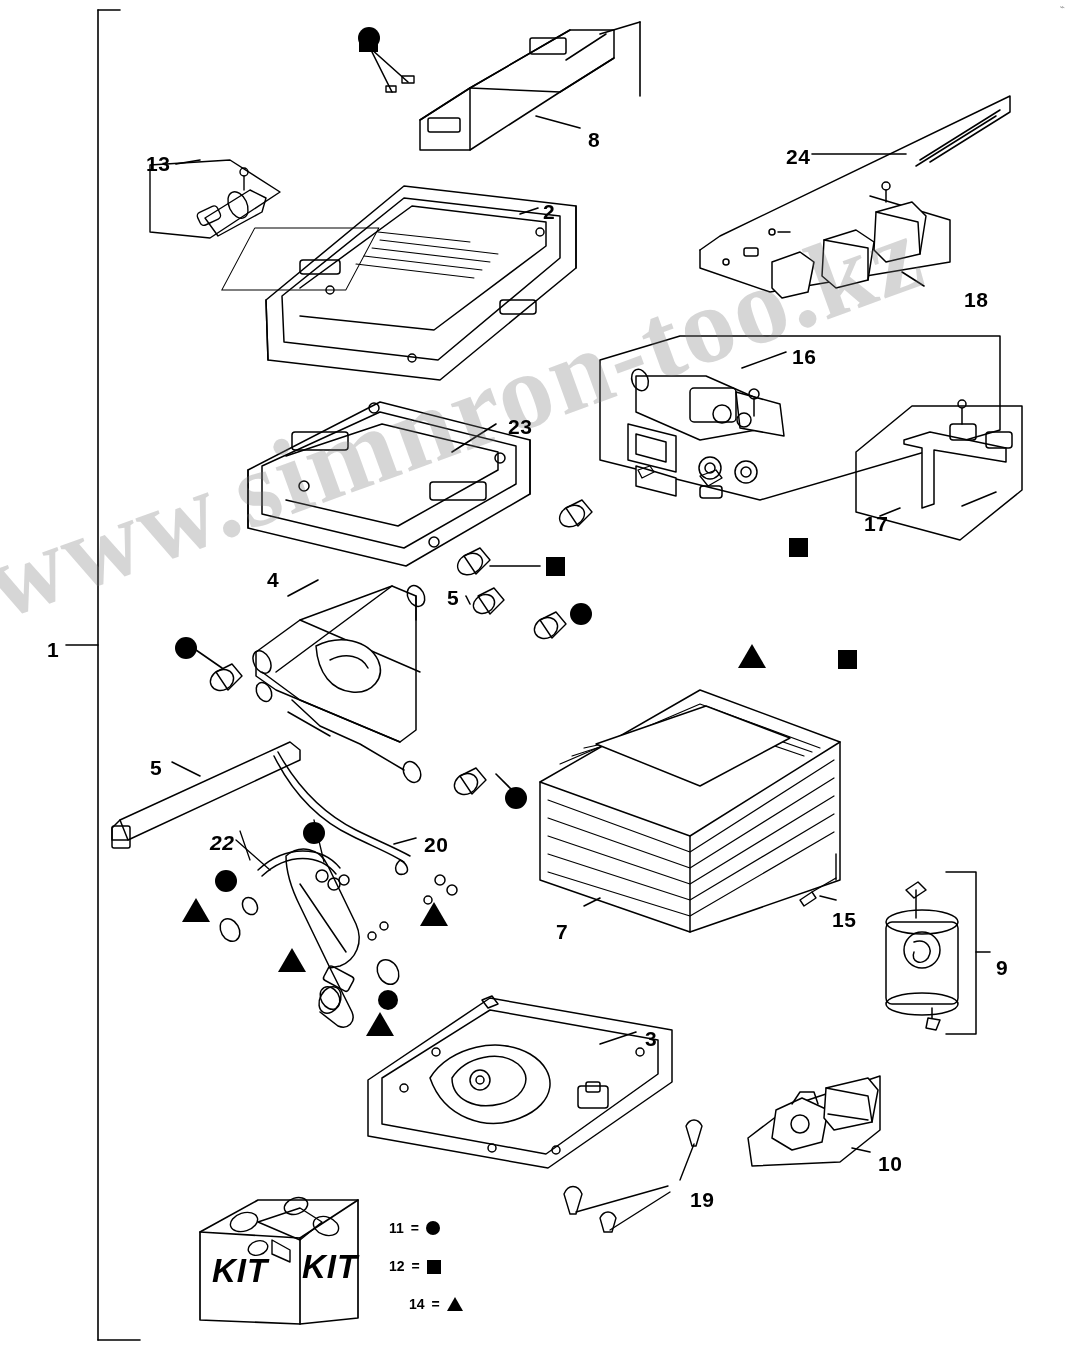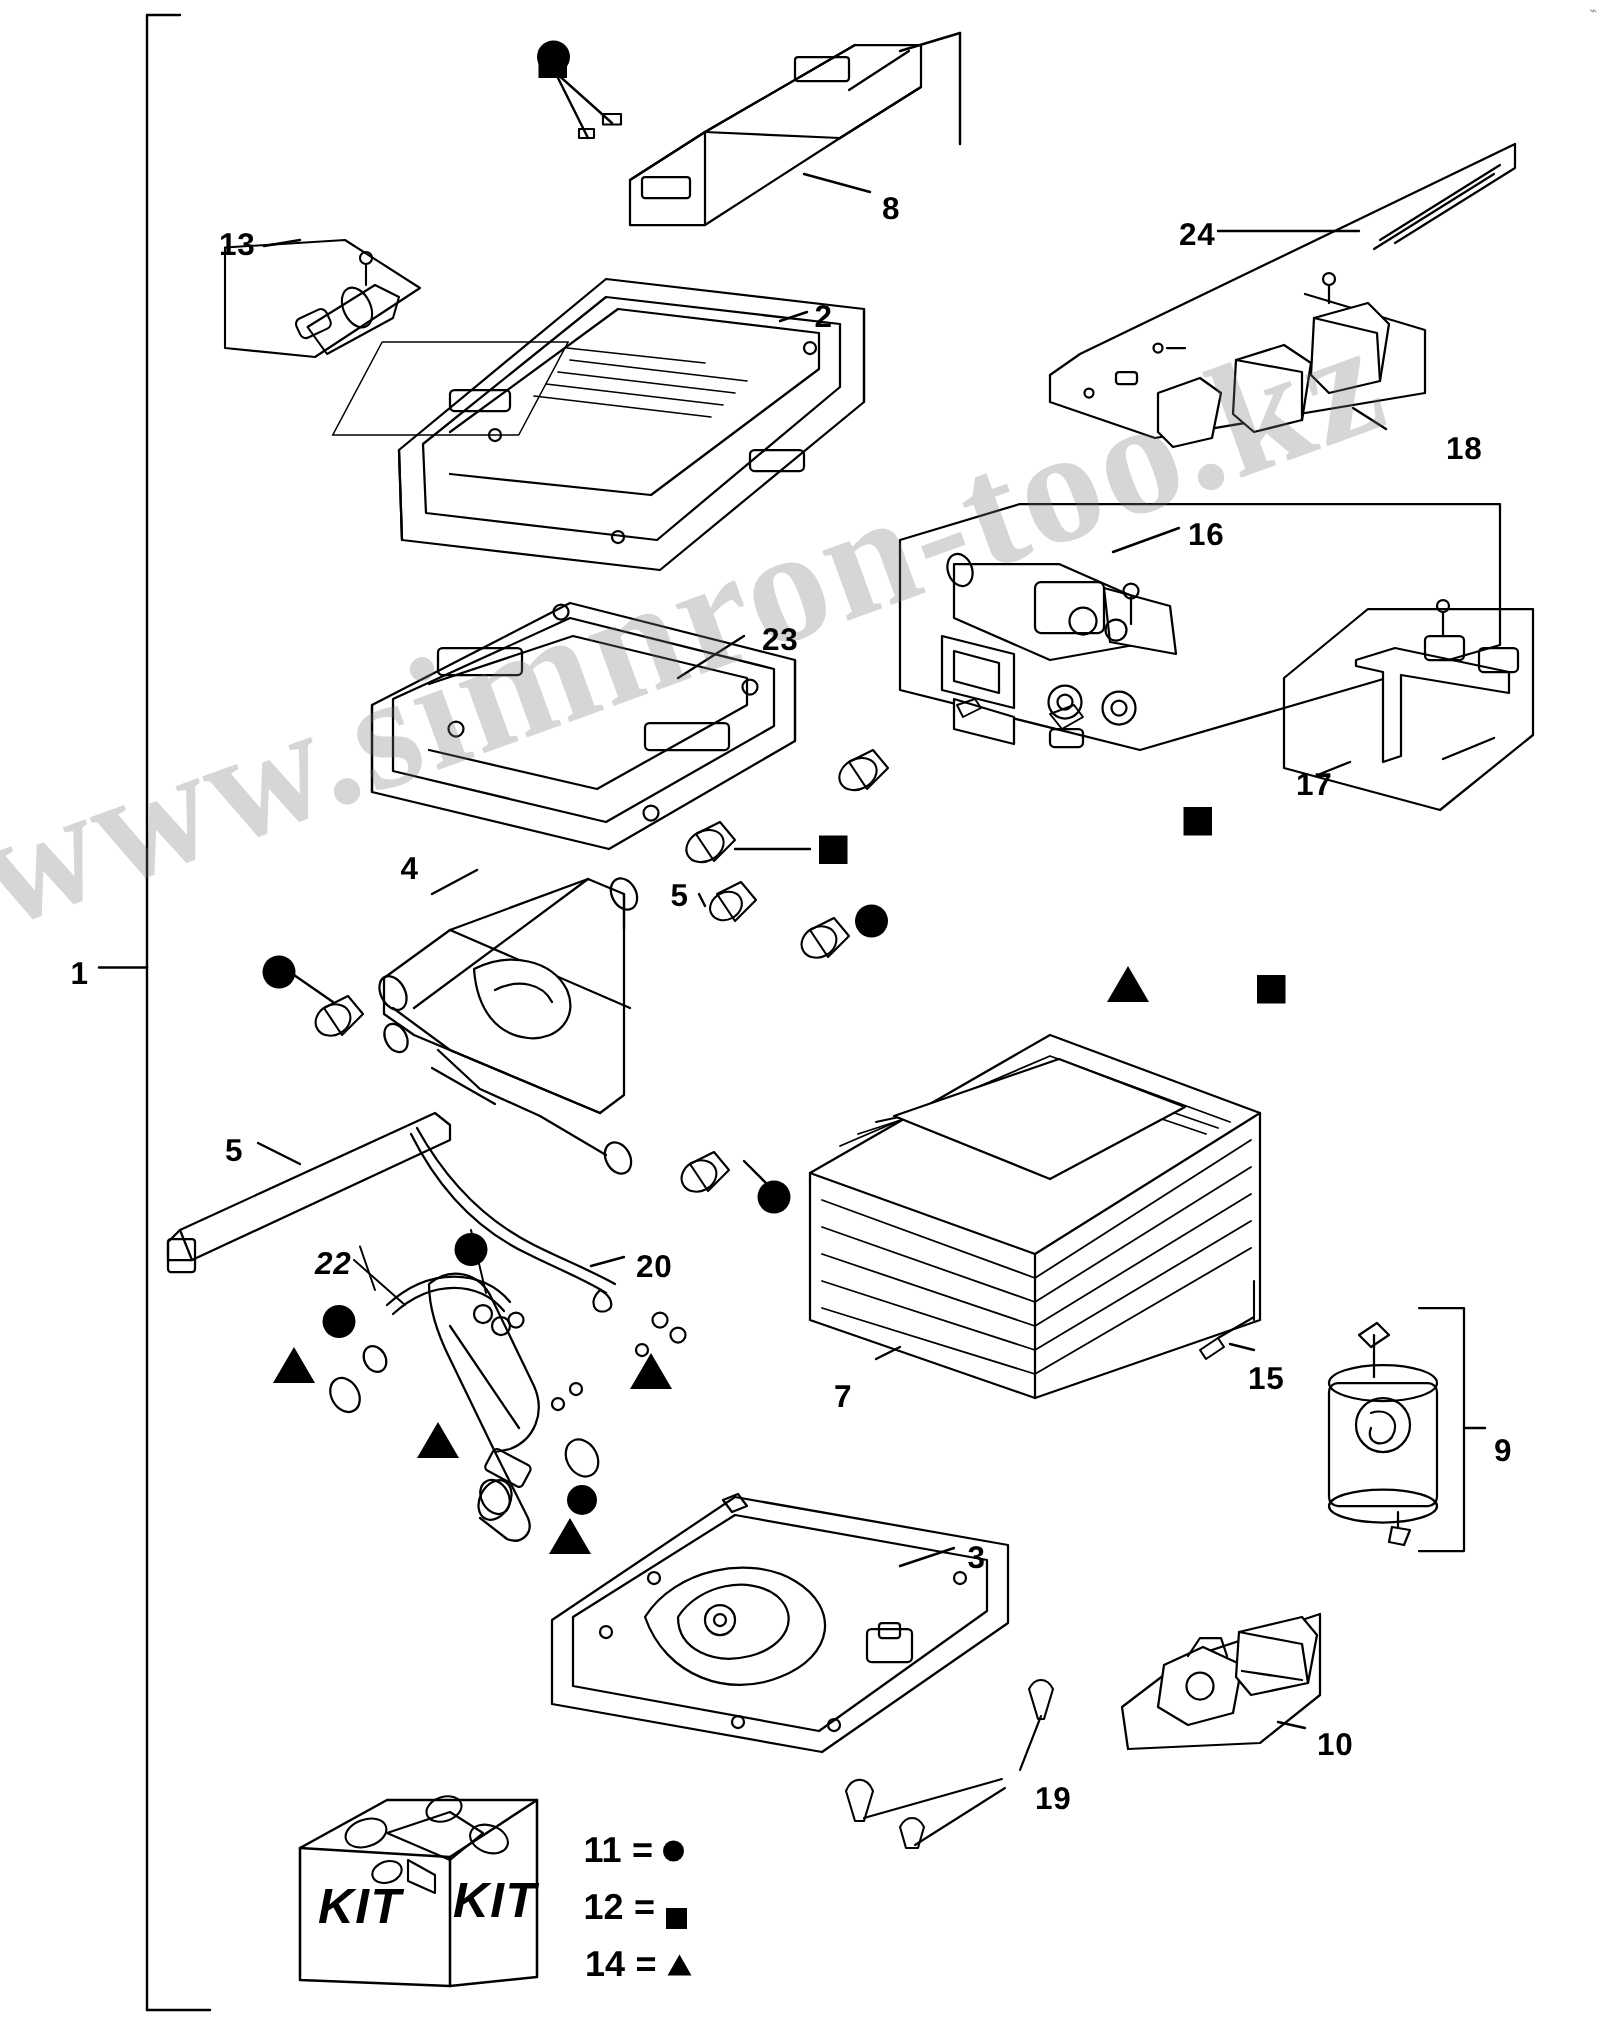--- a/index.html
+++ b/index.html
@@ -26,21 +26,21 @@
     font-family: "Liberation Sans", sans-serif;
     font-size: 21px;
     font-weight: bold;
     color: #000000;
     letter-spacing: 0.5px;
     white-space: nowrap;
   }
   .legend-row {
     position: absolute;
     font-family: "Liberation Sans", sans-serif;
-    font-size: 24px;
+    font-size: 14px;
     font-weight: bold;
     white-space: nowrap;
     display: flex;
     align-items: center;
     gap: 7px;
   }
   .legend-label { }
   .sym {
     display: inline-block;
     width: 14px;
@@ -456,19 +456,19 @@
   <div class="legend-row" style="left:389px; top:1220px;">
     <span class="legend-label">11</span>
     <span class="legend-label">=</span>
     <span class="sym circle"></span>
   </div>
   <div class="legend-row" style="left:389px; top:1258px;align-items:flex-end;">
     <span class="legend-label">12</span>
     <span class="legend-label">=</span>
     <span class="sym square"></span>
   </div>
-  <div class="legend-row" style="left:390px; top:1296px;text-align:right;">
+  <div class="legend-row" style="left:409px; top:1296px;text-align:right;">
     <span class="legend-label">14</span>
     <span class="legend-label">=</span>
     <span class="sym tri"></span>
   </div>
 
 </div>
 
 </body></html>

